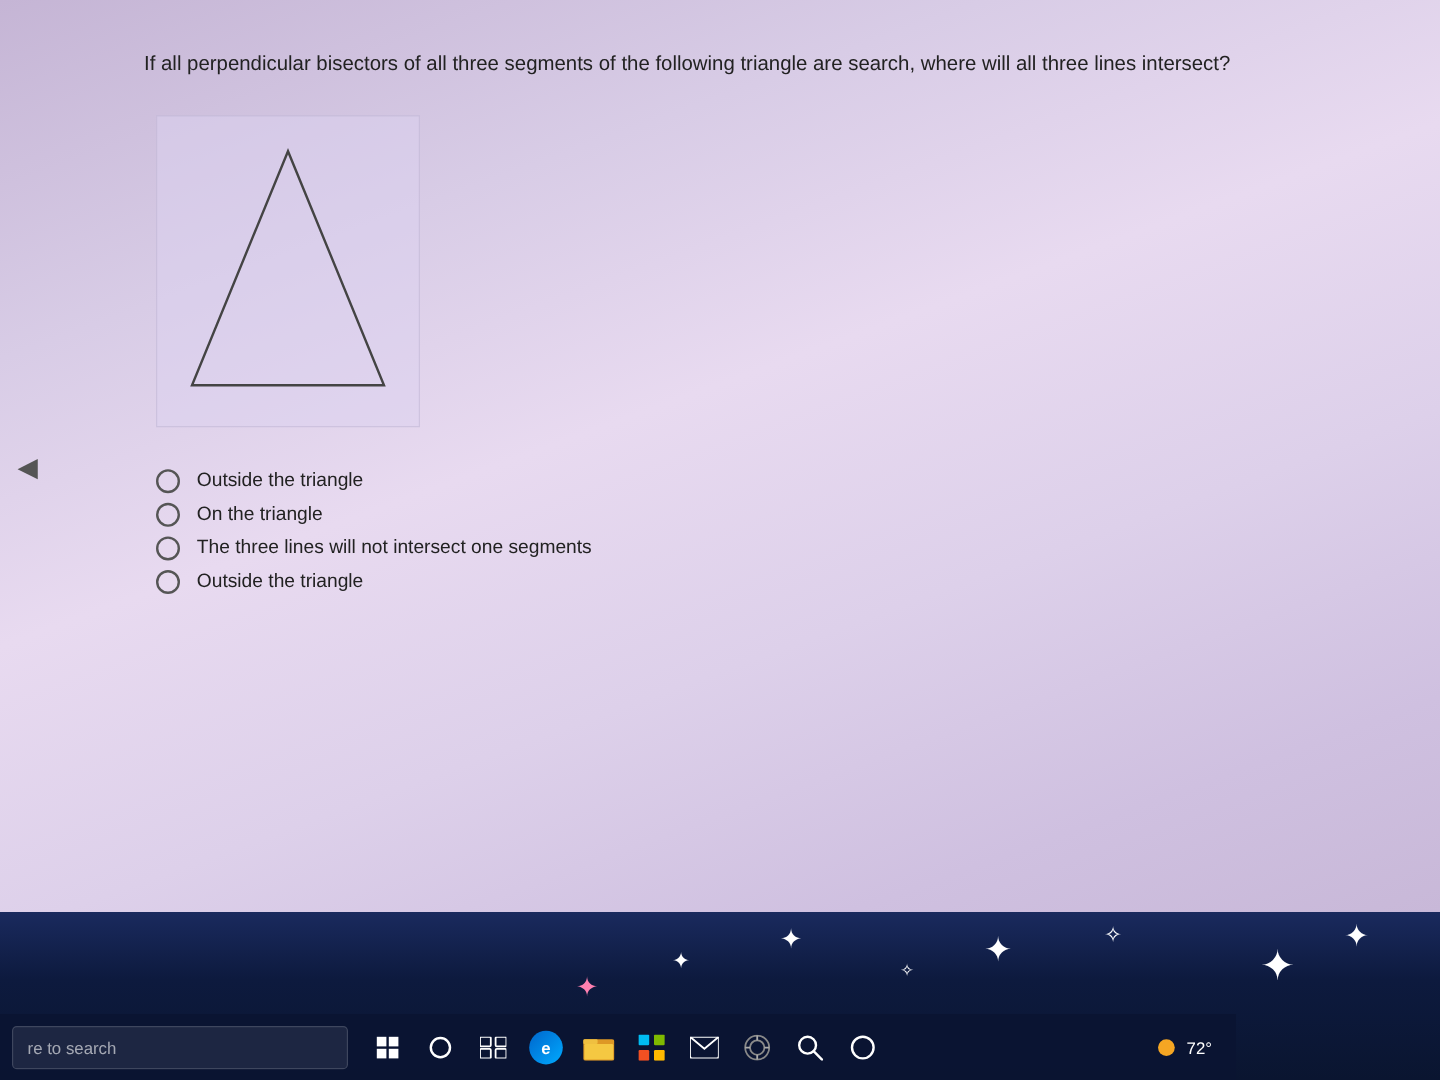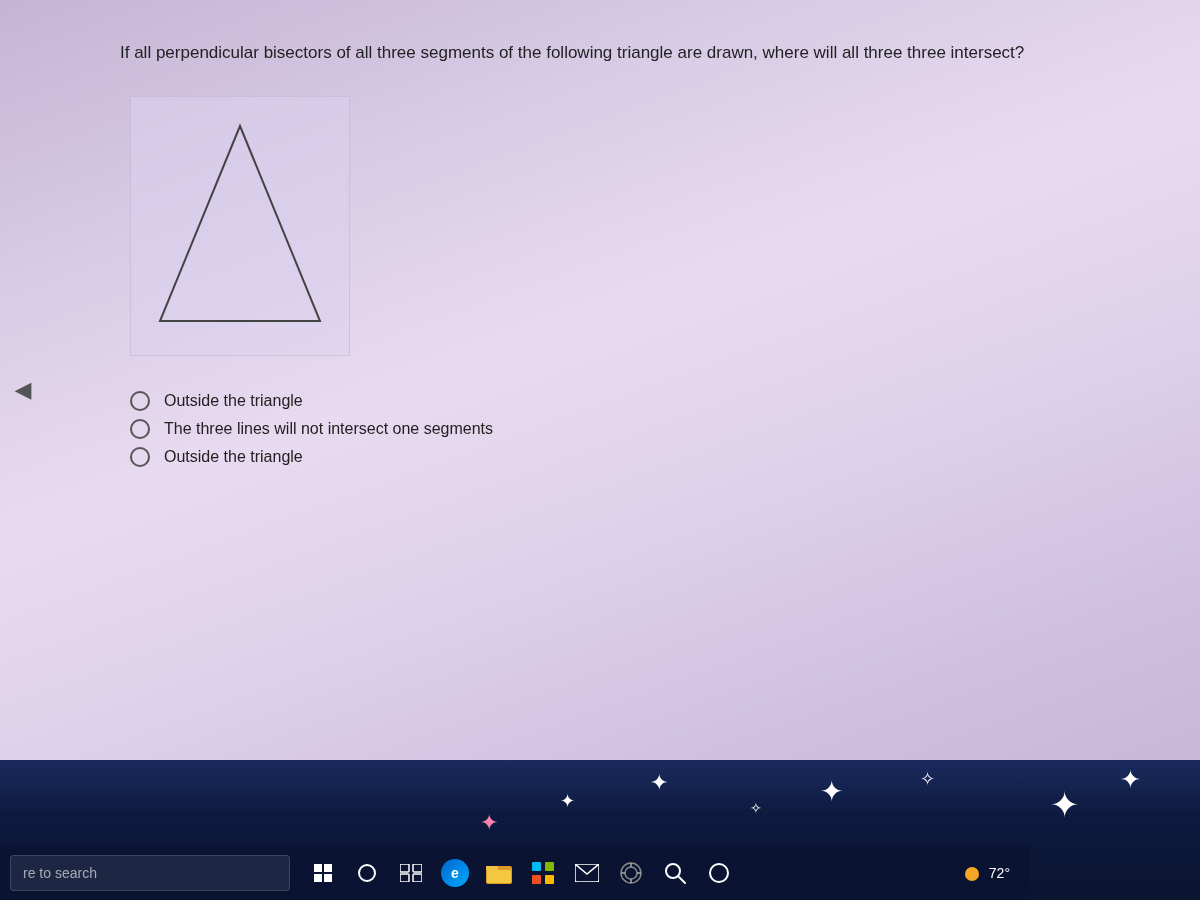--- a/index.html
+++ b/index.html
@@ -163,21 +163,21 @@
       justify-content: center;
       cursor: pointer;
       border-radius: 4px;
       font-size: 18px;
       color: white;
     }
 
     .taskbar-right {
       margin-left: auto;
       display: flex;
-      align-items: flex-end;
+      align-items: center;
       gap: 10px;
       padding-right: 10px;
     }
 
     .weather-dot {
       width: 14px;
       height: 14px;
       border-radius: 50%;
       background: #f5a623;
     }
@@ -227,32 +227,36 @@
   </style>
 </head>
 <body>
 
 <div class="main-content">
 
   <div class="back-arrow">
     <span>◀</span>
   </div>
 
-  <p class="question-text">If all perpendicular bisectors of all three segments of the following triangle are drawn, where will all three three intersect?</p>
+  <p class="question-text">If all perpendicular bisectors of all three segments of the following triangle are search, where will all three lines intersect?</p>
 
   <div class="triangle-container">
     <svg class="triangle-svg" viewBox="0 0 200 240">
       <polygon points="100,20 20,215 180,215" fill="none" stroke="#444" stroke-width="2"></polygon>
     </svg>
   </div>
 
   <ul class="options-list">
     <li class="option-item">
       <div class="radio-circle"></div>
       <span class="option-label">Outside the triangle</span>
+    </li>
+    <li class="option-item">
+      <div class="radio-circle"></div>
+      <span class="option-label">On the triangle</span>
     </li>
     <li class="option-item">
       <div class="radio-circle"></div>
       <span class="option-label">The three lines will not intersect one segments</span>
     </li>
     <li class="option-item">
       <div class="radio-circle"></div>
       <span class="option-label">Outside the triangle</span>
     </li>
   </ul>

